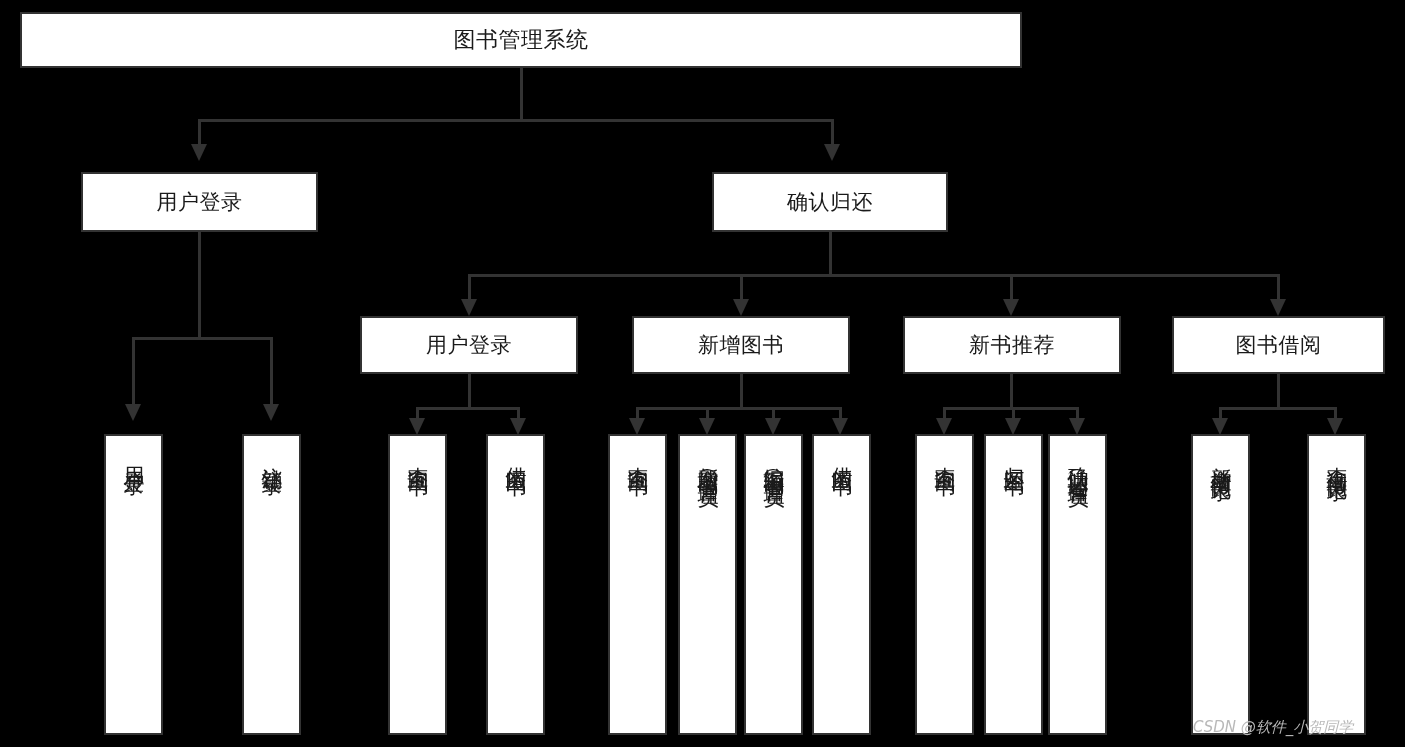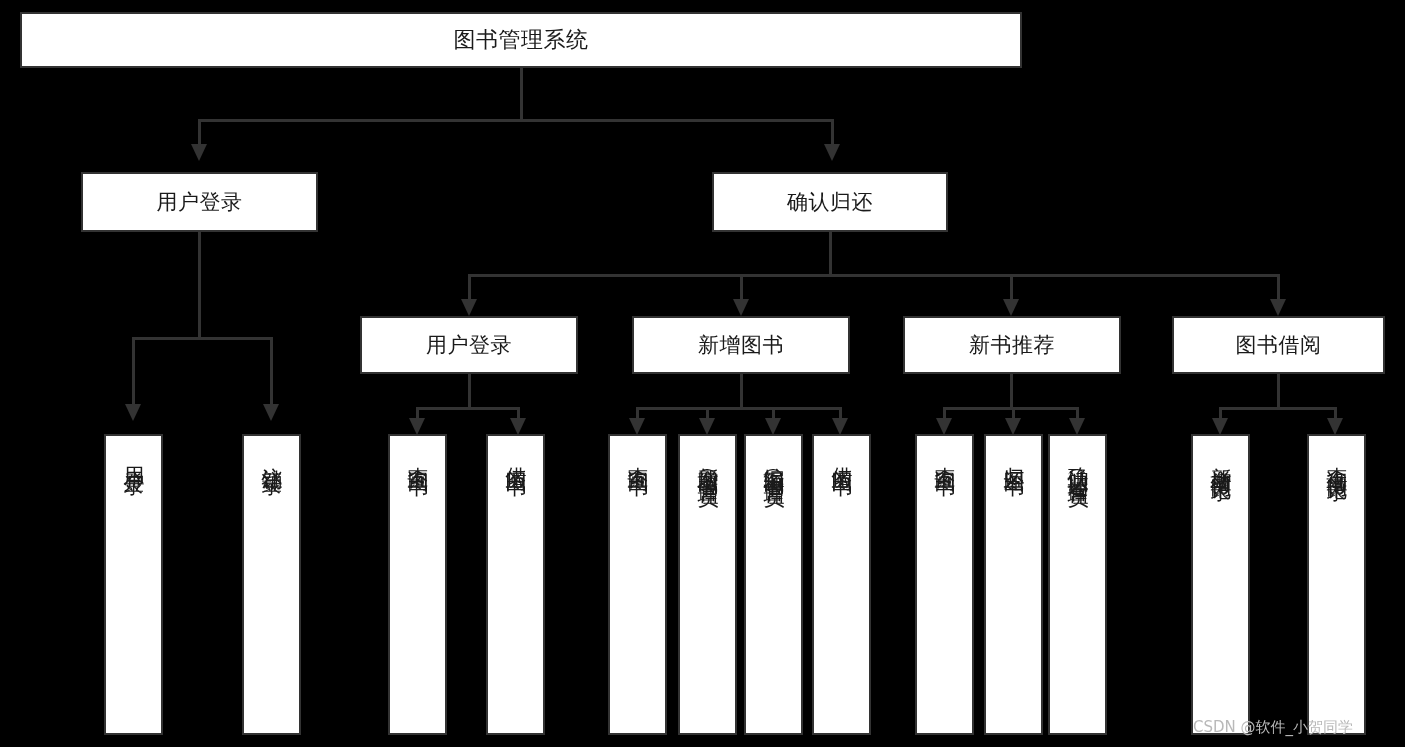--- a/index.html
+++ b/index.html
@@ -209,15 +209,15 @@
     <span class="lbl">确认归还（管理员）</span>
   </div>
 
   <div class="node vert" style="left:1191px; top:434px; width:59px; height:301px;">
     <span class="lbl">新增借阅记录</span>
   </div>
   <div class="node vert" style="left:1307px; top:434px; width:59px; height:301px;">
     <span class="lbl">查询借阅记录</span>
   </div>
 
-  <div id="watermark" style="left:1193px; top:718px;">CSDN @软件_小贺同学</div>
+  <div id="watermark" style="left:1193px; top:718px;font-style:italic;">CSDN @软件_小贺同学</div>
 
 </div>
 
 </body></html>

